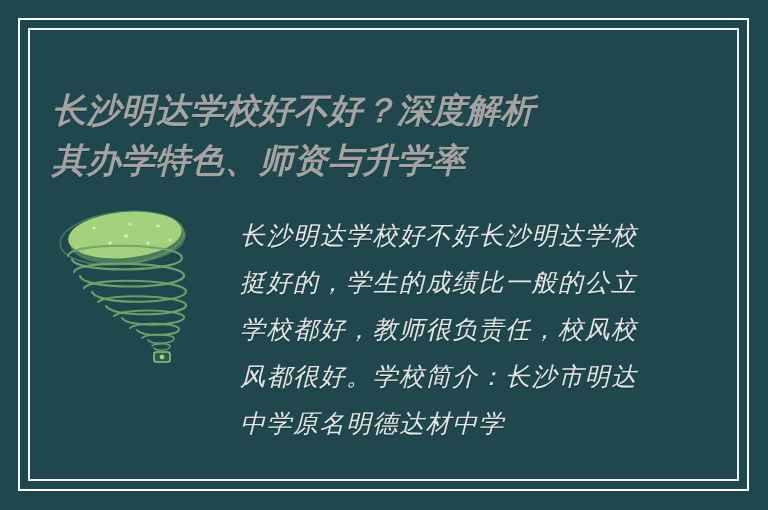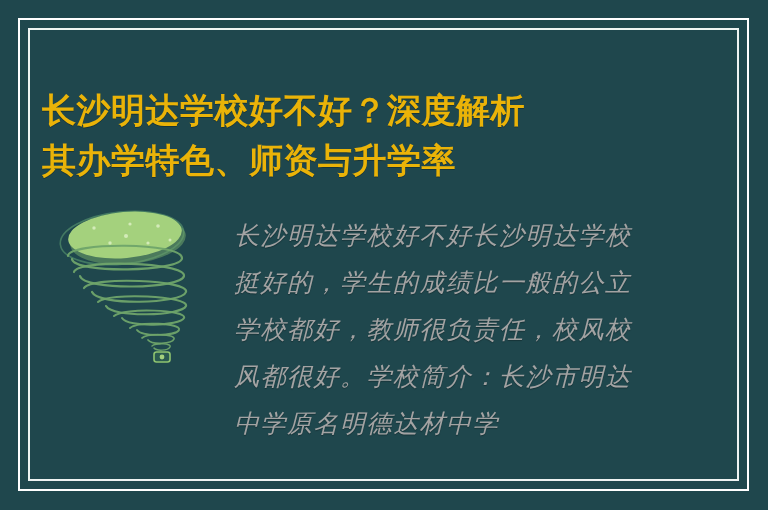--- a/index.html
+++ b/index.html
@@ -44,40 +44,41 @@
     box-sizing: border-box;
     pointer-events: none;
   }
   
   .frame-outer::after,
   .frame-inner::after { content: ""; display: block; }
 
   
   .headline {
     position: absolute;
-    left: 42px;
+    left: 52px;
     top: 62px;
     width: 600px;
-    color: #eab308;
+    color: #a3a3a3;
     font-family: "Liberation Sans", sans-serif;
     font-weight: bold;
+    font-style: italic;
     font-size: 34px;
     line-height: 50px;
     letter-spacing: 0.5px;
     text-shadow: 0 1px 0 rgba(0,0,0,0.25);
     white-space: pre-line;
   }
 
   
   .body-copy {
     position: absolute;
-    left: 234px;
+    left: 240px;
     top: 212px;
     width: 412px;
-    color: #a3a3a3;
+    color: #e5e5e5;
     font-family: "Liberation Serif", serif;
     font-size: 25px;
     line-height: 47px;
     letter-spacing: 1.5px;
     font-style: italic;
     text-shadow: 0 1px 1px rgba(0,0,0,0.28);
     word-break: break-all;
   }
 
   

